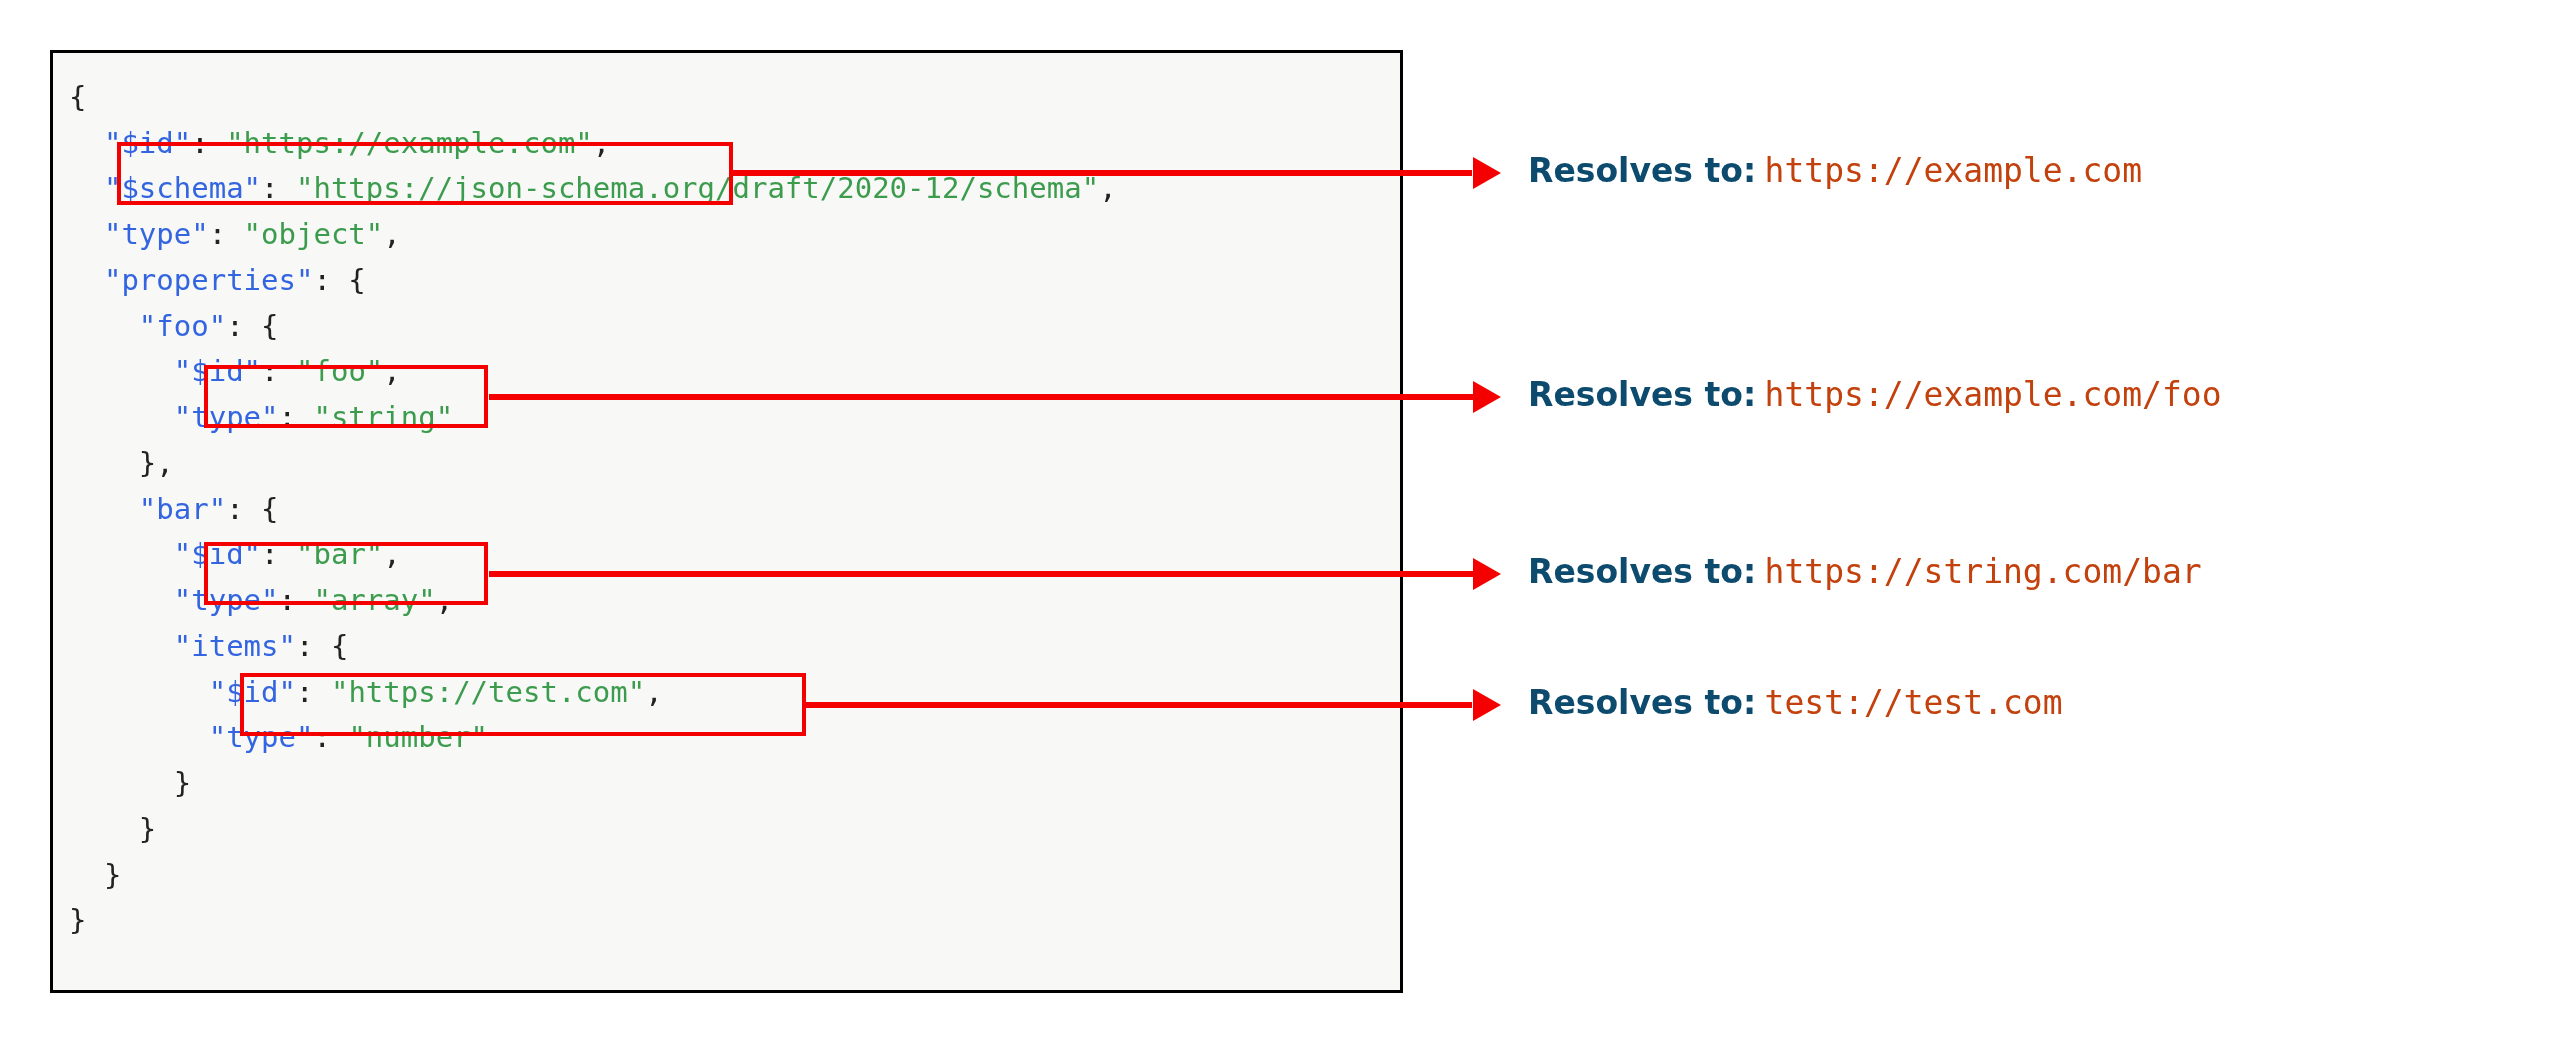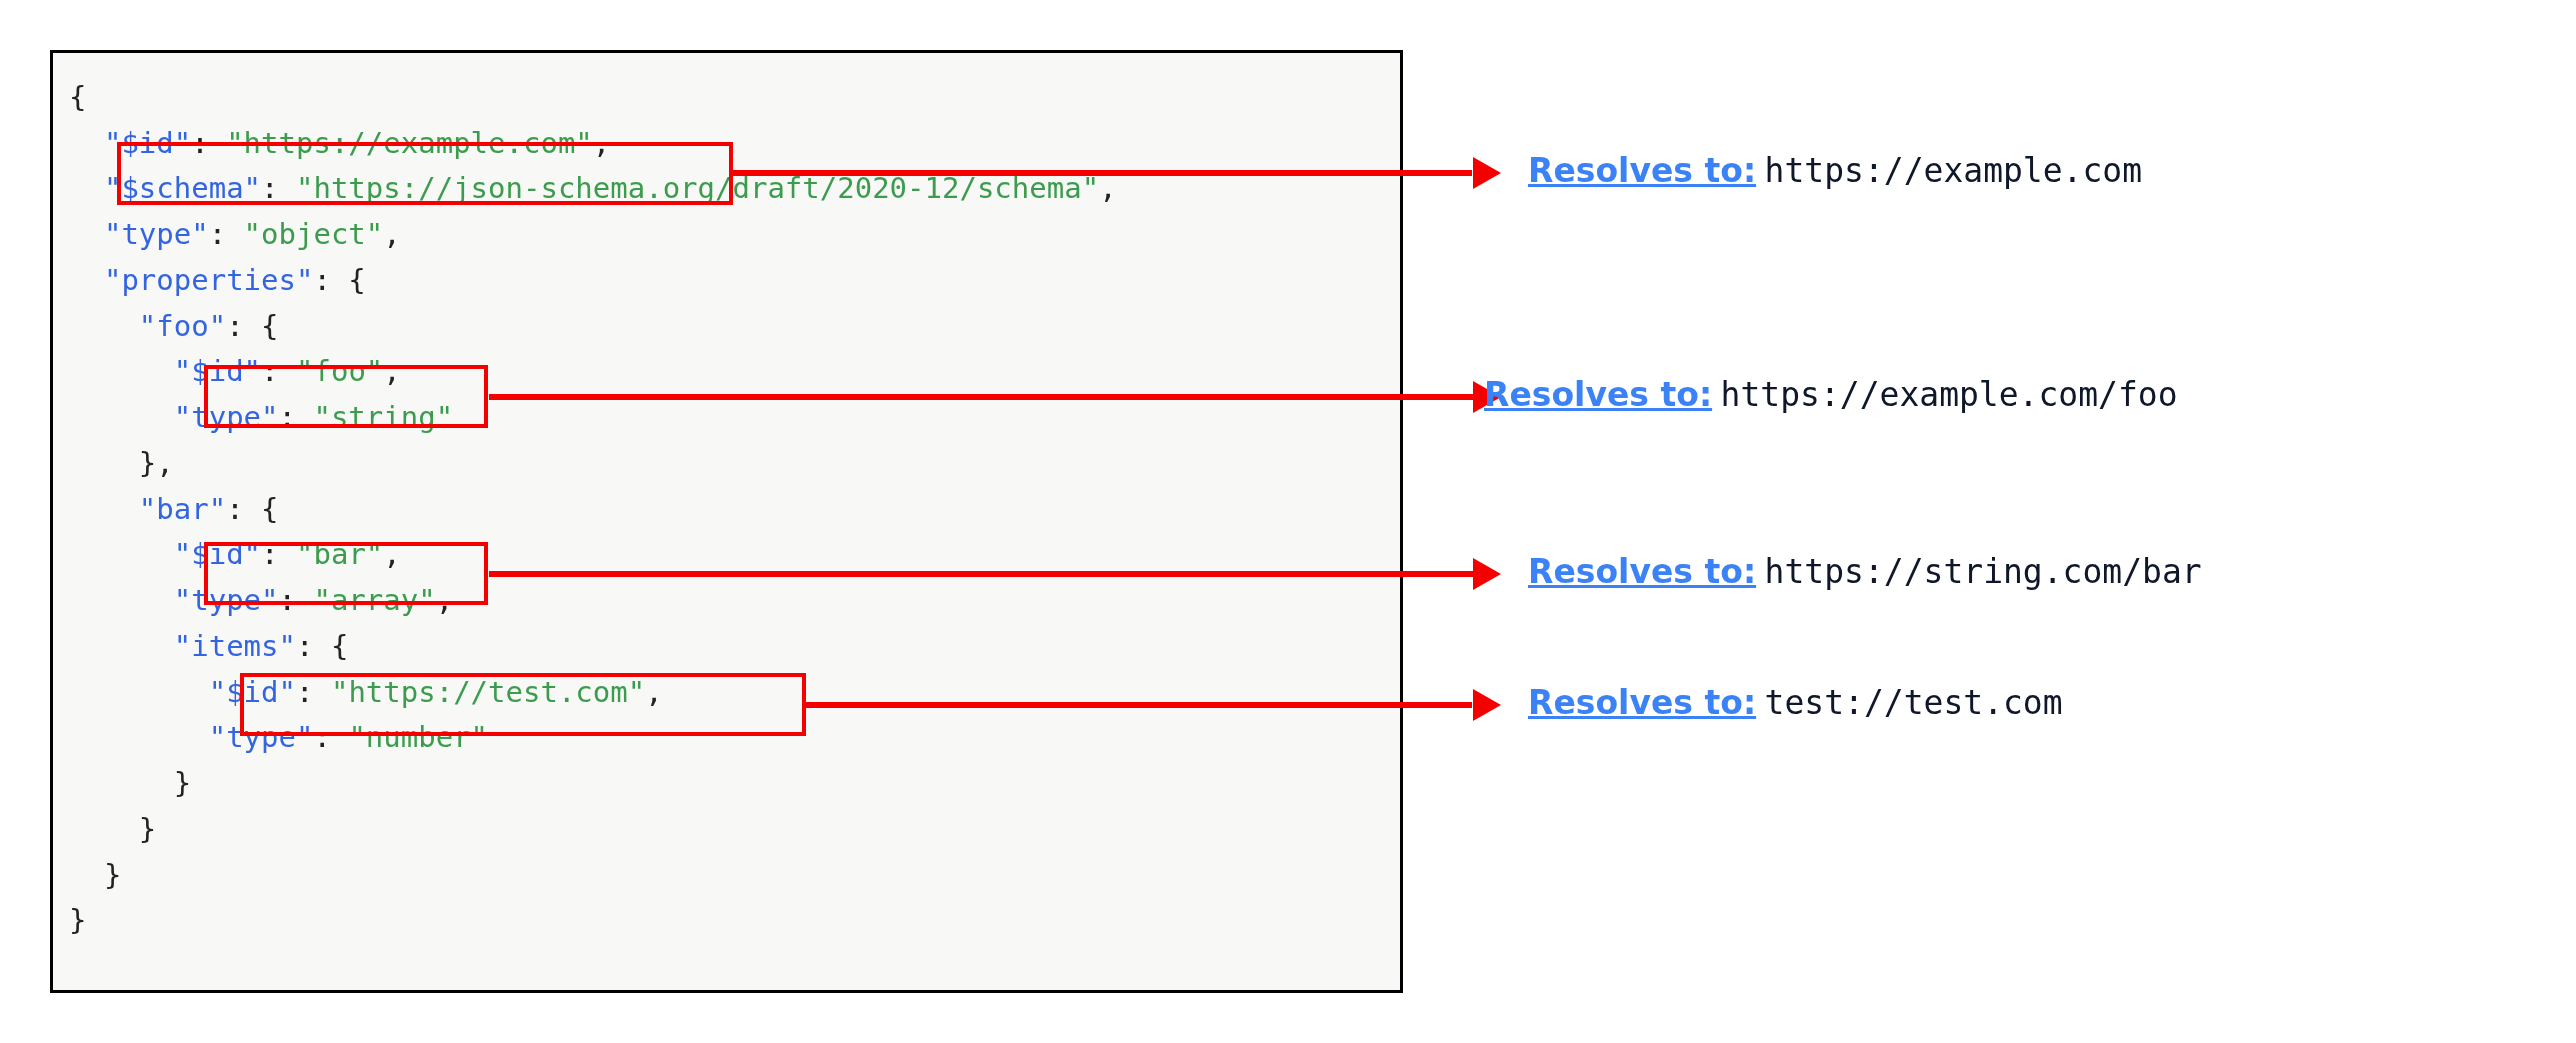--- a/index.html
+++ b/index.html
@@ -83,28 +83,27 @@
   
   .annotation {
     position: absolute;
     white-space: nowrap;
     line-height: 1;
   }
   .annotation .ann-label {
     font-family: "DejaVu Sans", sans-serif;
     font-weight: bold;
     font-size: 33px;
-    color: #3b82f6;
-    text-decoration: underline;
+    color: #0c4a6e;
   }
   .annotation .ann-url {
     font-family: "DejaVu Sans Mono", monospace;
     font-weight: normal;
     font-size: 33px;
-    color: #0f172a;
+    color: #c2410c;
     margin-left: 8.5px;
   }
 </style>
 </head>
 <body>
 
 <div id="stage">
 
   <div id="code-panel">
     <div id="code-listing">
@@ -141,19 +140,19 @@
       <div class="arrow-head" style="left: 1473px; top: 157px;"></div>
       <div class="arrow-line" style="left: 489px; top: 394px; width: 984px;"></div>
       <div class="arrow-head" style="left: 1473px; top: 381px;"></div>
       <div class="arrow-line" style="left: 489px; top: 571px; width: 984px;"></div>
       <div class="arrow-head" style="left: 1473px; top: 558px;"></div>
       <div class="arrow-line" style="left: 805px; top: 702px; width: 667px;"></div>
       <div class="arrow-head" style="left: 1473px; top: 689px;"></div>
     </div>
   <div id="annotation-layer">
       <div class="annotation" style="left: 1528px; top: 154px;"><span class="ann-label">Resolves to:</span><span class="ann-url">https://example.com</span></div>
-      <div class="annotation" style="left: 1484px; top: 378px;"><span class="ann-label">Resolves to:</span><span class="ann-url">https://example.com/foo</span></div>
+      <div class="annotation" style="left: 1528px; top: 378px;"><span class="ann-label">Resolves to:</span><span class="ann-url">https://example.com/foo</span></div>
       <div class="annotation" style="left: 1528px; top: 555px;"><span class="ann-label">Resolves to:</span><span class="ann-url">https://string.com/bar</span></div>
       <div class="annotation" style="left: 1528px; top: 686px;"><span class="ann-label">Resolves to:</span><span class="ann-url">test://test.com</span></div>
     </div>
 
 </div>
 
 
 </body></html>

